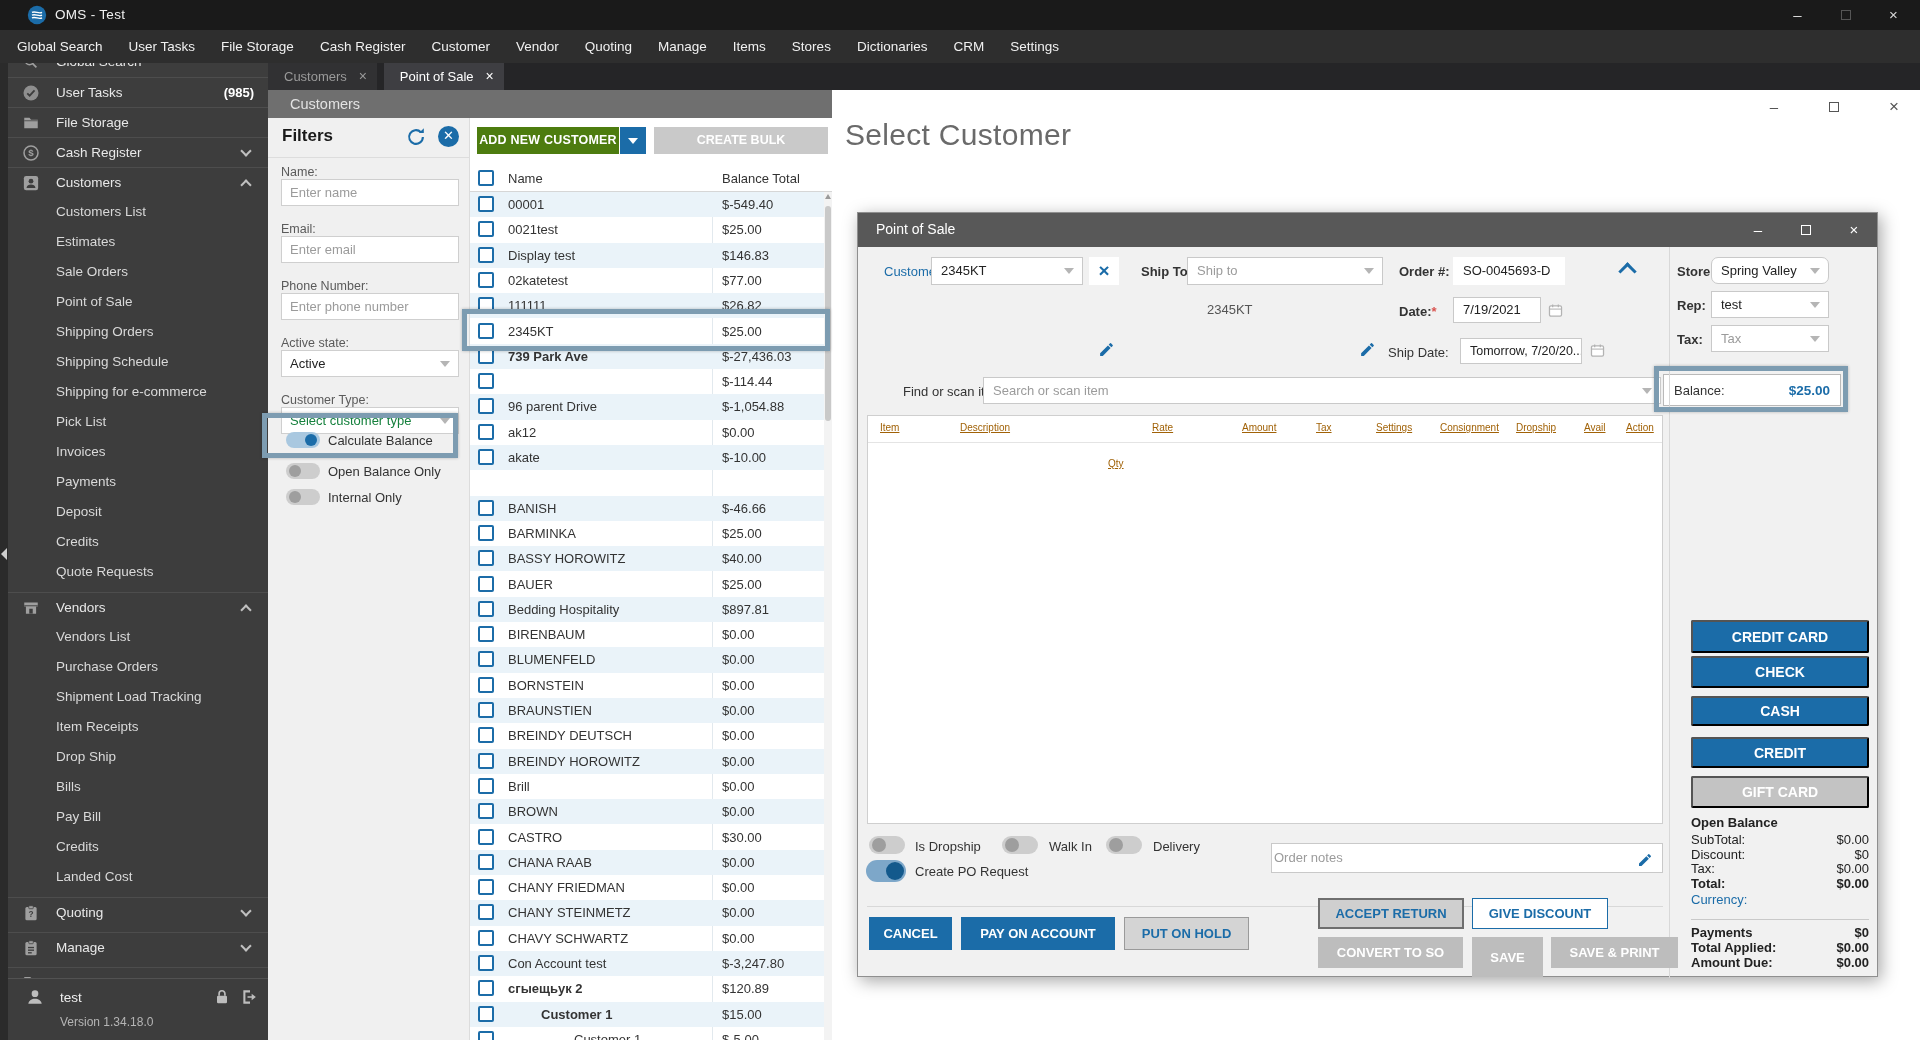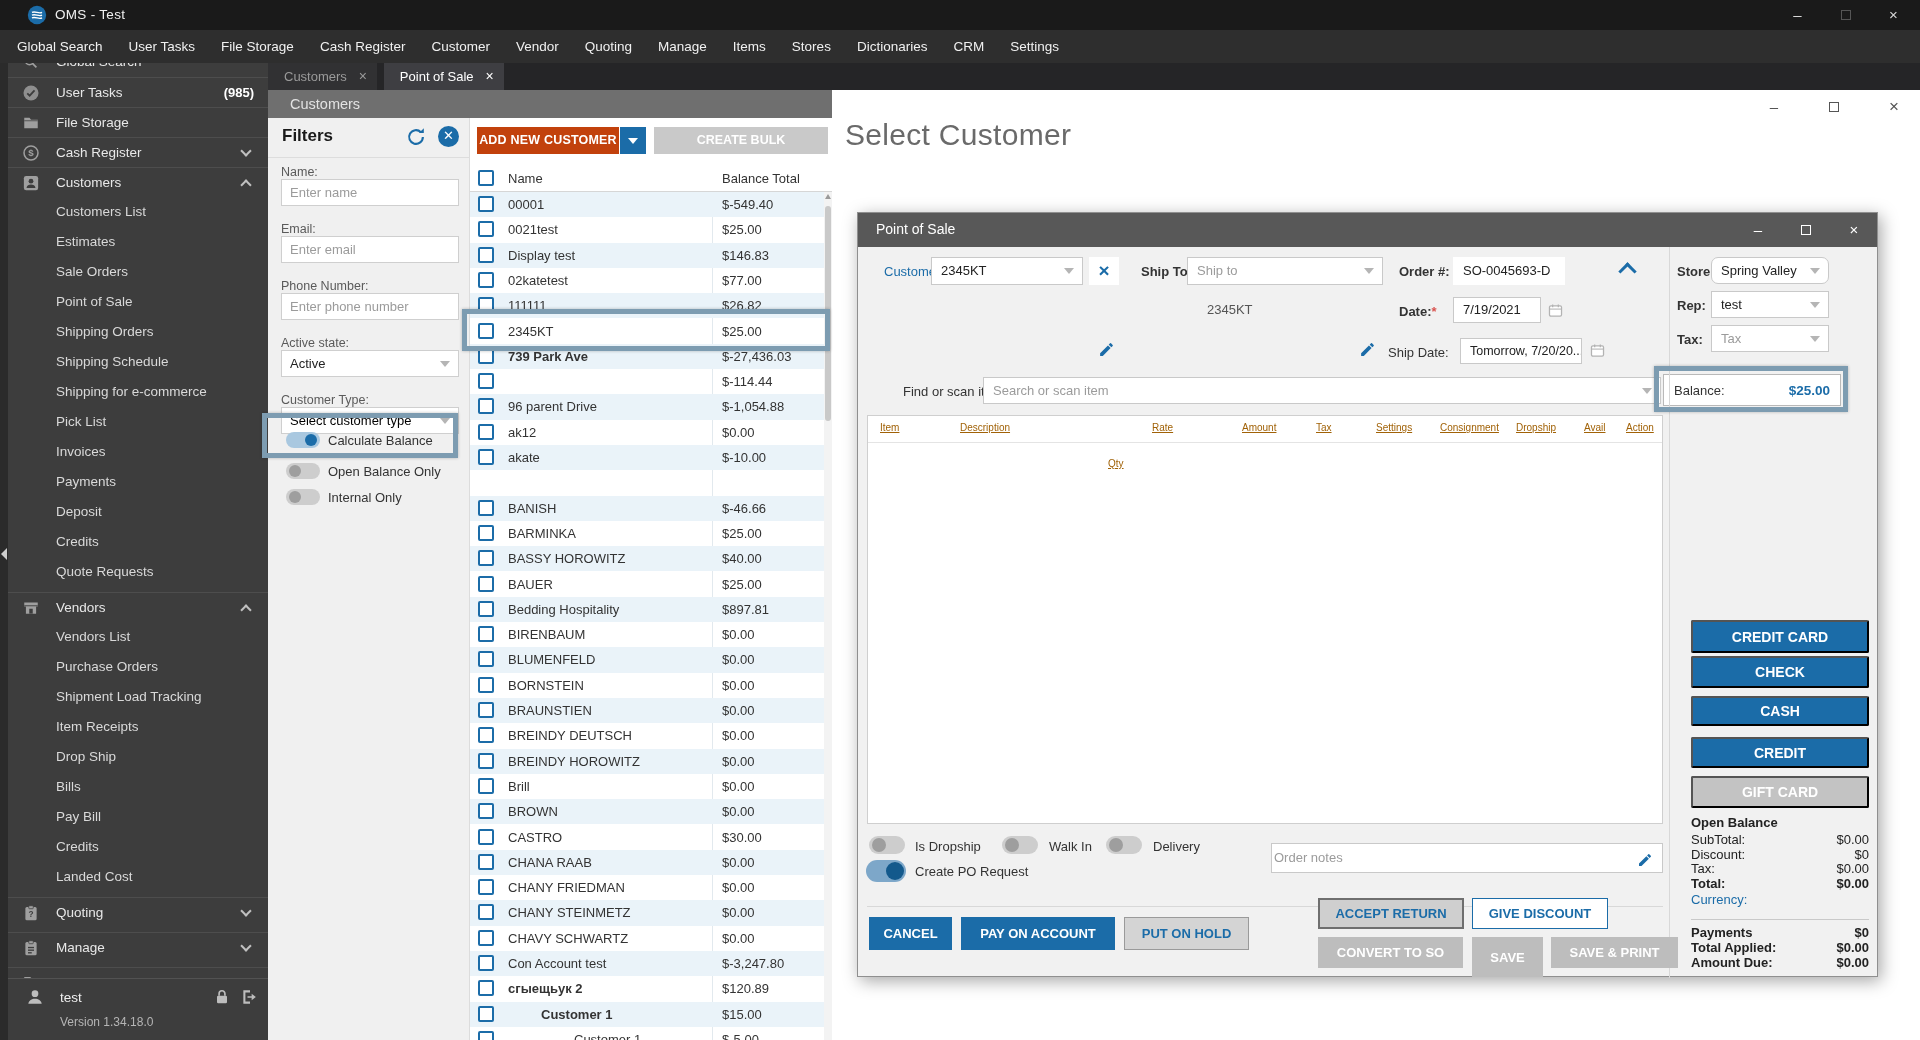--- a/index.html
+++ b/index.html
@@ -48,31 +48,31 @@
   .cust-header { position:absolute; left:268px; top:90px; width:564px; height:28px; background:#6f6f6f; color:#e2e2e2; font-size:14.5px; line-height:28px; padding-left:22px; }
   .filters-panel { position:absolute; left:268px; top:118px; width:202px; height:922px; background:#f0f0f0; border-right:1px solid #dcdcdc; }
   .f-title { position:absolute; left:14px; top:8px; font-size:17px; font-weight:bold; color:#1a1a1a; }
   .f-refresh { position:absolute; left:137px; top:8px; width:22px; height:22px; }
   .f-close { position:absolute; left:170px; top:8px; width:21px; height:21px; background:#1b6ca8; border-radius:50%; color:#fff; text-align:center; line-height:20px; font-size:13px; font-weight:bold; }
   .f-sep { position:absolute; left:0; top:39px; width:202px; height:1px; background:#dddddd; }
   .f-label { position:absolute; left:13px; font-size:12.5px; color:#5a5a5a; }
   .f-input { position:absolute; left:13px; width:178px; height:27px; background:#fff; border:1px solid #cfcfcf; font-size:13px; color:#222; padding:0 8px; font-family:Liberation Sans, sans-serif; }
   .f-input::placeholder { color:#9b9b9b; }
   .f-select { position:absolute; left:13px; width:178px; height:27px; background:#fff; border:1px solid #cfcfcf; font-size:13px; line-height:25px; padding-left:8px; color:#222; }
-  .f-select .ph { color:#000000; }
+  .f-select .ph { color:#15803d; }
   .dd { position:absolute; right:8px; top:10px; width:0; height:0; border-left:5px solid transparent; border-right:5px solid transparent; border-top:6px solid #b5b5b5; }
   .toggle { position:absolute; width:34px; height:16px; border-radius:8px; }
   .toggle .knob { position:absolute; top:2px; width:12px; height:12px; border-radius:50%; }
   .toggle.off { background:#cdcdcd; }
   .toggle.off .knob { left:3px; background:#9e9e9e; }
   .toggle.on { background:#a9c8e0; }
   .toggle.on .knob { left:19px; background:#1b6ca8; }
   .t-label { position:absolute; font-size:13px; color:#333; }
 
-  .btn-addnew { position:absolute; left:477px; top:127px; width:142px; height:27px; background:#c2410c; color:#fff; font-size:12.5px; font-weight:bold; text-align:center; line-height:27px; letter-spacing:.2px; }
+  .btn-addnew { position:absolute; left:477px; top:127px; width:142px; height:27px; background:#4d7c0f; color:#fff; font-size:12.5px; font-weight:bold; text-align:center; line-height:27px; letter-spacing:.2px; }
   .btn-addnew-arrow { position:absolute; left:620px; top:127px; width:26px; height:27px; background:#1b6ca8; }
   .btn-addnew-arrow .dd { border-top-color:#fff; right:8px; top:11px; }
   .btn-bulk { position:absolute; left:654px; top:127px; width:174px; height:27px; background:#c9c9c9; color:#fff; font-size:12.5px; font-weight:bold; text-align:center; line-height:27px; }
 
   .cust-table-head { position:absolute; left:470px; top:165px; width:362px; height:27px; background:#fff; border-bottom:1px solid #d6d6d6; }
   .cbox { width:16px; height:16px; background:#fff; border:2px solid #1b6ca8; border-radius:2px; }
   .cust-rows { position:absolute; left:470px; top:192px; width:354px; height:848px; overflow:hidden; background:#fff; }
   .crow { position:absolute; left:0; width:354px; height:25.3px; }
   .crow.alt { background:#eaf3f9; }
   .crow .cbox { position:absolute; left:8px; top:4px; }

